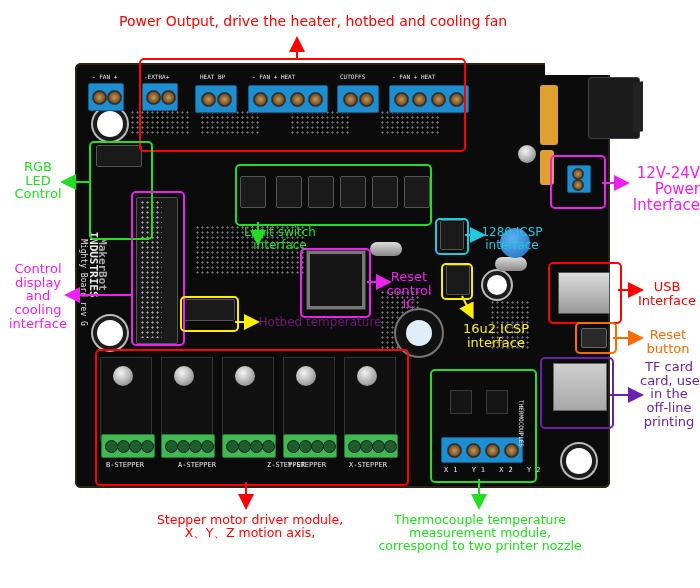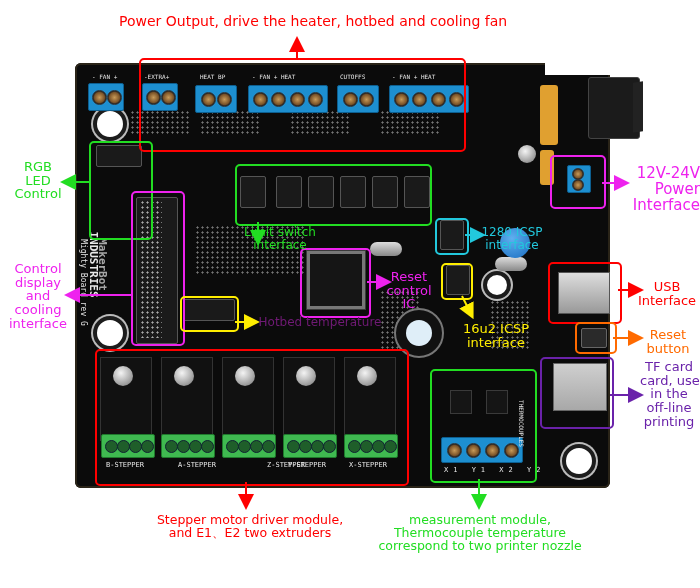--- a/index.html
+++ b/index.html
@@ -308,20 +308,20 @@
 <div class="lbl" style="left:640px;top:360px;font-size:13px;color:#6a22aa;width:58px;">
   <div>TF card</div>
   <div>card, use</div>
   <div>in the</div>
   <div>off-line</div>
   <div>printing</div>
 </div>
 
 <div class="lbl" style="left:145px;top:513px;font-size:12.5px;color:#ff0000;width:210px;">
   <div>Stepper motor driver module,</div>
-  <div>and E1、E2 two extruders</div>
+  <div>X、Y、Z motion axis,</div>
 </div>
 
 <div class="lbl" style="left:368px;top:513px;font-size:12.5px;color:#22dd22;width:224px;">
+  <div>Thermocouple temperature</div>
   <div>measurement module,</div>
-  <div>Thermocouple temperature</div>
   <div>correspond to two printer nozzle</div>
 </div>
 
 </body></html>

